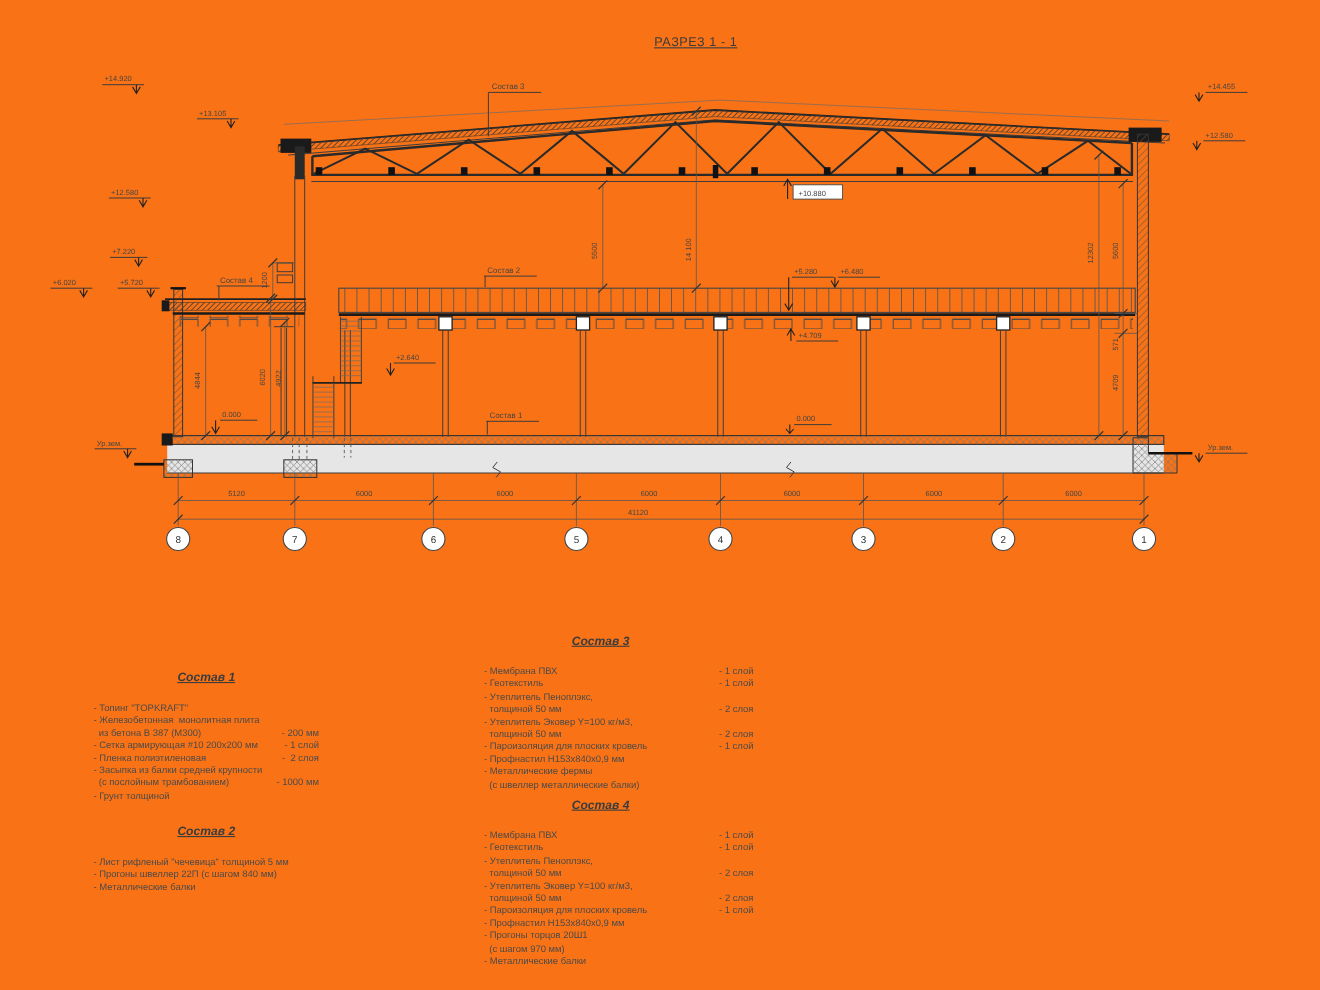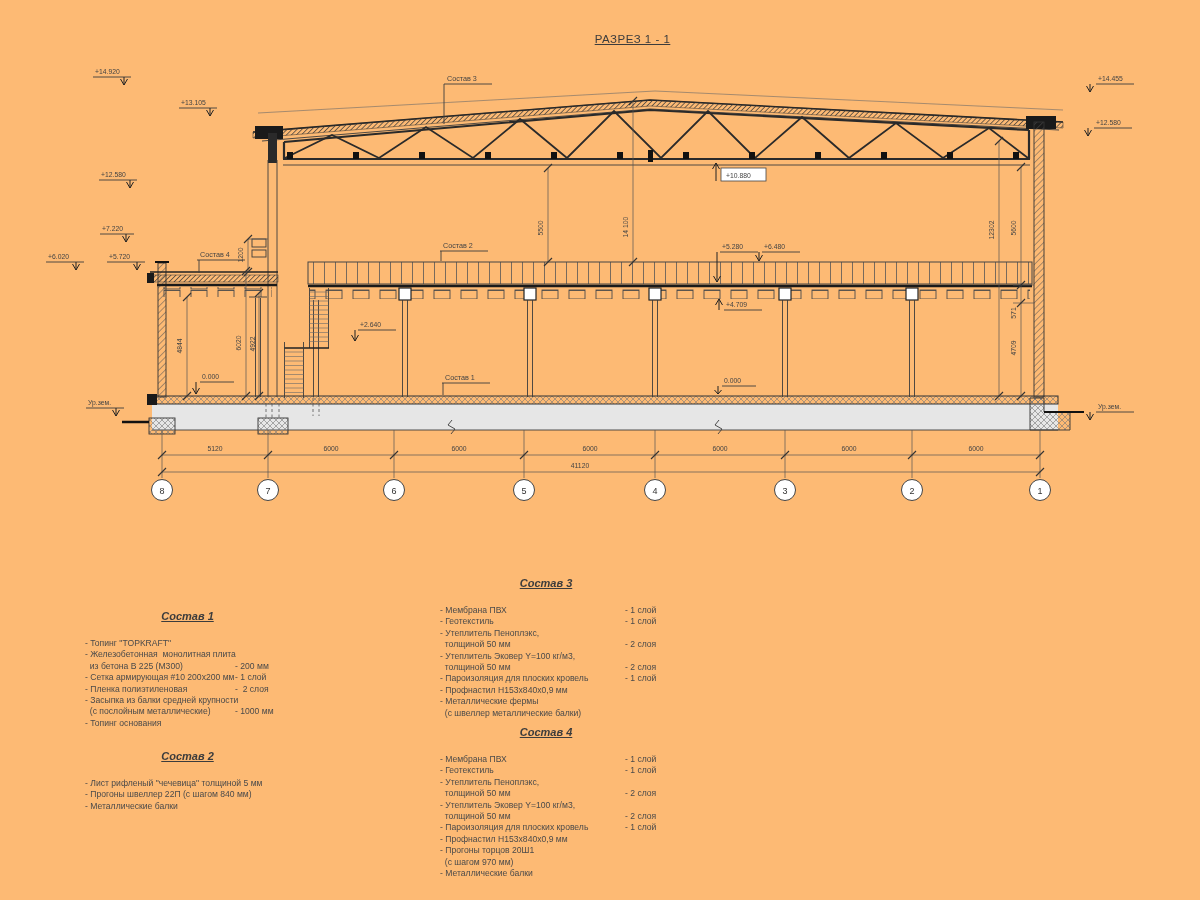--- a/index.html
+++ b/index.html
@@ -1,37 +1,37 @@
 <!DOCTYPE html>
 <html><head>
 <meta charset="utf-8">
 <style>
   html,body{margin:0;padding:0;background:#fff;}
-  #page{position:relative;width:1200px;height:900px;background:#fdba74;overflow:hidden;
+  #page{position:relative;width:1200px;height:900px;background:#f97316;overflow:hidden;
         font-family:"Liberation Sans",sans-serif;color:#4a4a4a;}
   #title{position:absolute;left:545px;top:33px;width:175px;text-align:center;
          font-size:11.5px;color:#3c3c3c;text-decoration:underline;letter-spacing:.5px;}
   svg{position:absolute;left:0;top:0;}
   svg .ln{stroke:#3c3c3c;stroke-width:.9;fill:none}
   svg .ln2{stroke:#222;stroke-width:1.6;fill:none}
   svg .ln3{stroke:#1a1a1a;stroke-width:2.4;fill:none}
   svg .thin{stroke:#6a6a6a;stroke-width:.6;fill:none}
   svg .truss{stroke:#2a2a2a;stroke-width:1.8;fill:none}
   svg .chord{stroke:#2a2a2a;stroke-width:2.2;fill:none}
   svg .dimln{stroke:#555;stroke-width:.7;fill:none}
   svg .tick{stroke:#333;stroke-width:1.1;fill:none}
   svg .dash{stroke:#555;stroke-width:.8;stroke-dasharray:3,2.5;fill:none}
   svg .ah{stroke:#222;stroke-width:1;fill:none}
   svg .t7{font:6.8px "Liberation Sans",sans-serif;fill:#444}
   svg .t72{font:7.2px "Liberation Sans",sans-serif;fill:#444}
   svg .tb{font:9px "Liberation Sans",sans-serif;fill:#333}
   .blk{position:absolute;}
   .blk h4{margin:0 0 16px 0;text-align:center;font-size:11px;font-style:italic;
           font-weight:600;color:#3c3c3c;text-decoration:underline;}
-  .row{display:flex;font-size:8.6px;line-height:11.4px;color:#4a4a4a;}
+  .row{display:flex;font-size:8.6px;line-height:11.4px;color:#4a4a4a;justify-content:space-between;}
   .rn{white-space:pre;}
   .rv{white-space:pre;}
   .w1 .rn{width:150px;} .w2 .rn{width:185px;}
 </style>
 </head>
 <body>
 <div id="page">
 
 <div id="title">РАЗРЕЗ 1 - 1</div>
 
@@ -409,41 +409,41 @@
   <h4>Состав 1</h4>
   <div class="row">
         <span class="rn">- Топинг "TOPKRAFT"</span>
         <span class="rv"></span>
       </div>
   <div class="row">
         <span class="rn">- Железобетонная  монолитная плита</span>
         <span class="rv"></span>
       </div>
   <div class="row">
-        <span class="rn">  из бетона В 225 (М300)</span>
+        <span class="rn">  из бетона В 387 (М300)</span>
         <span class="rv">- 200 мм</span>
       </div>
   <div class="row">
         <span class="rn">- Сетка армирующая #10 200х200 мм</span>
         <span class="rv">- 1 слой</span>
       </div>
   <div class="row">
         <span class="rn">- Пленка полиэтиленовая</span>
         <span class="rv">-  2 слоя</span>
       </div>
   <div class="row">
         <span class="rn">- Засыпка из балки средней крупности</span>
         <span class="rv"></span>
       </div>
   <div class="row">
-        <span class="rn">  (с послойным металлические)</span>
+        <span class="rn">  (с послойным трамбованием)</span>
         <span class="rv">- 1000 мм</span>
       </div>
   <div class="row">
-        <span class="rn">- Топинг основания</span>
+        <span class="rn">- Грунт толщиной</span>
         <span class="rv"></span>
       </div>
 </div>
 
 <div class="blk w1" style="left:85px;top:750px;width:205px;">
   <h4>Состав 2</h4>
   <div class="row">
         <span class="rn">- Лист рифленый "чечевица" толщиной 5 мм</span>
         <span class="rv"></span>
       </div>

